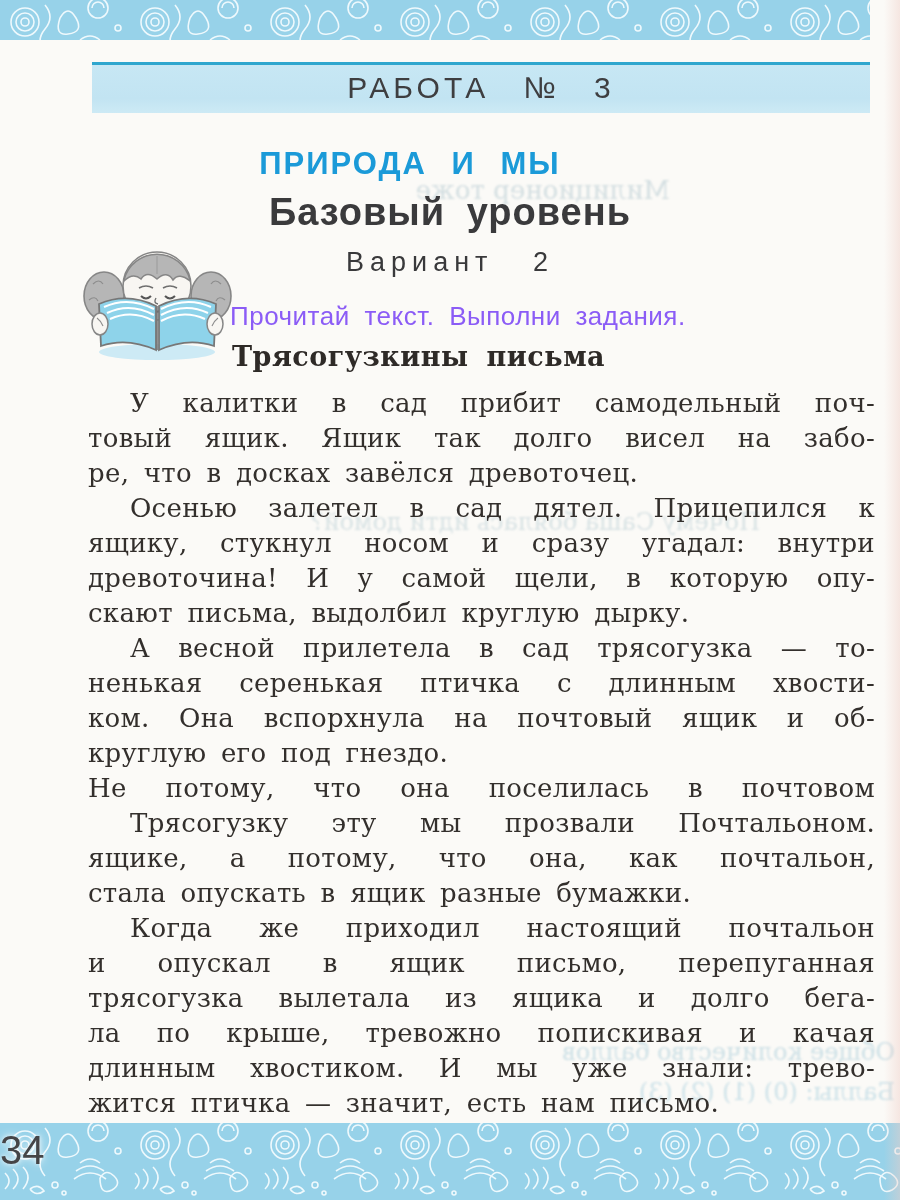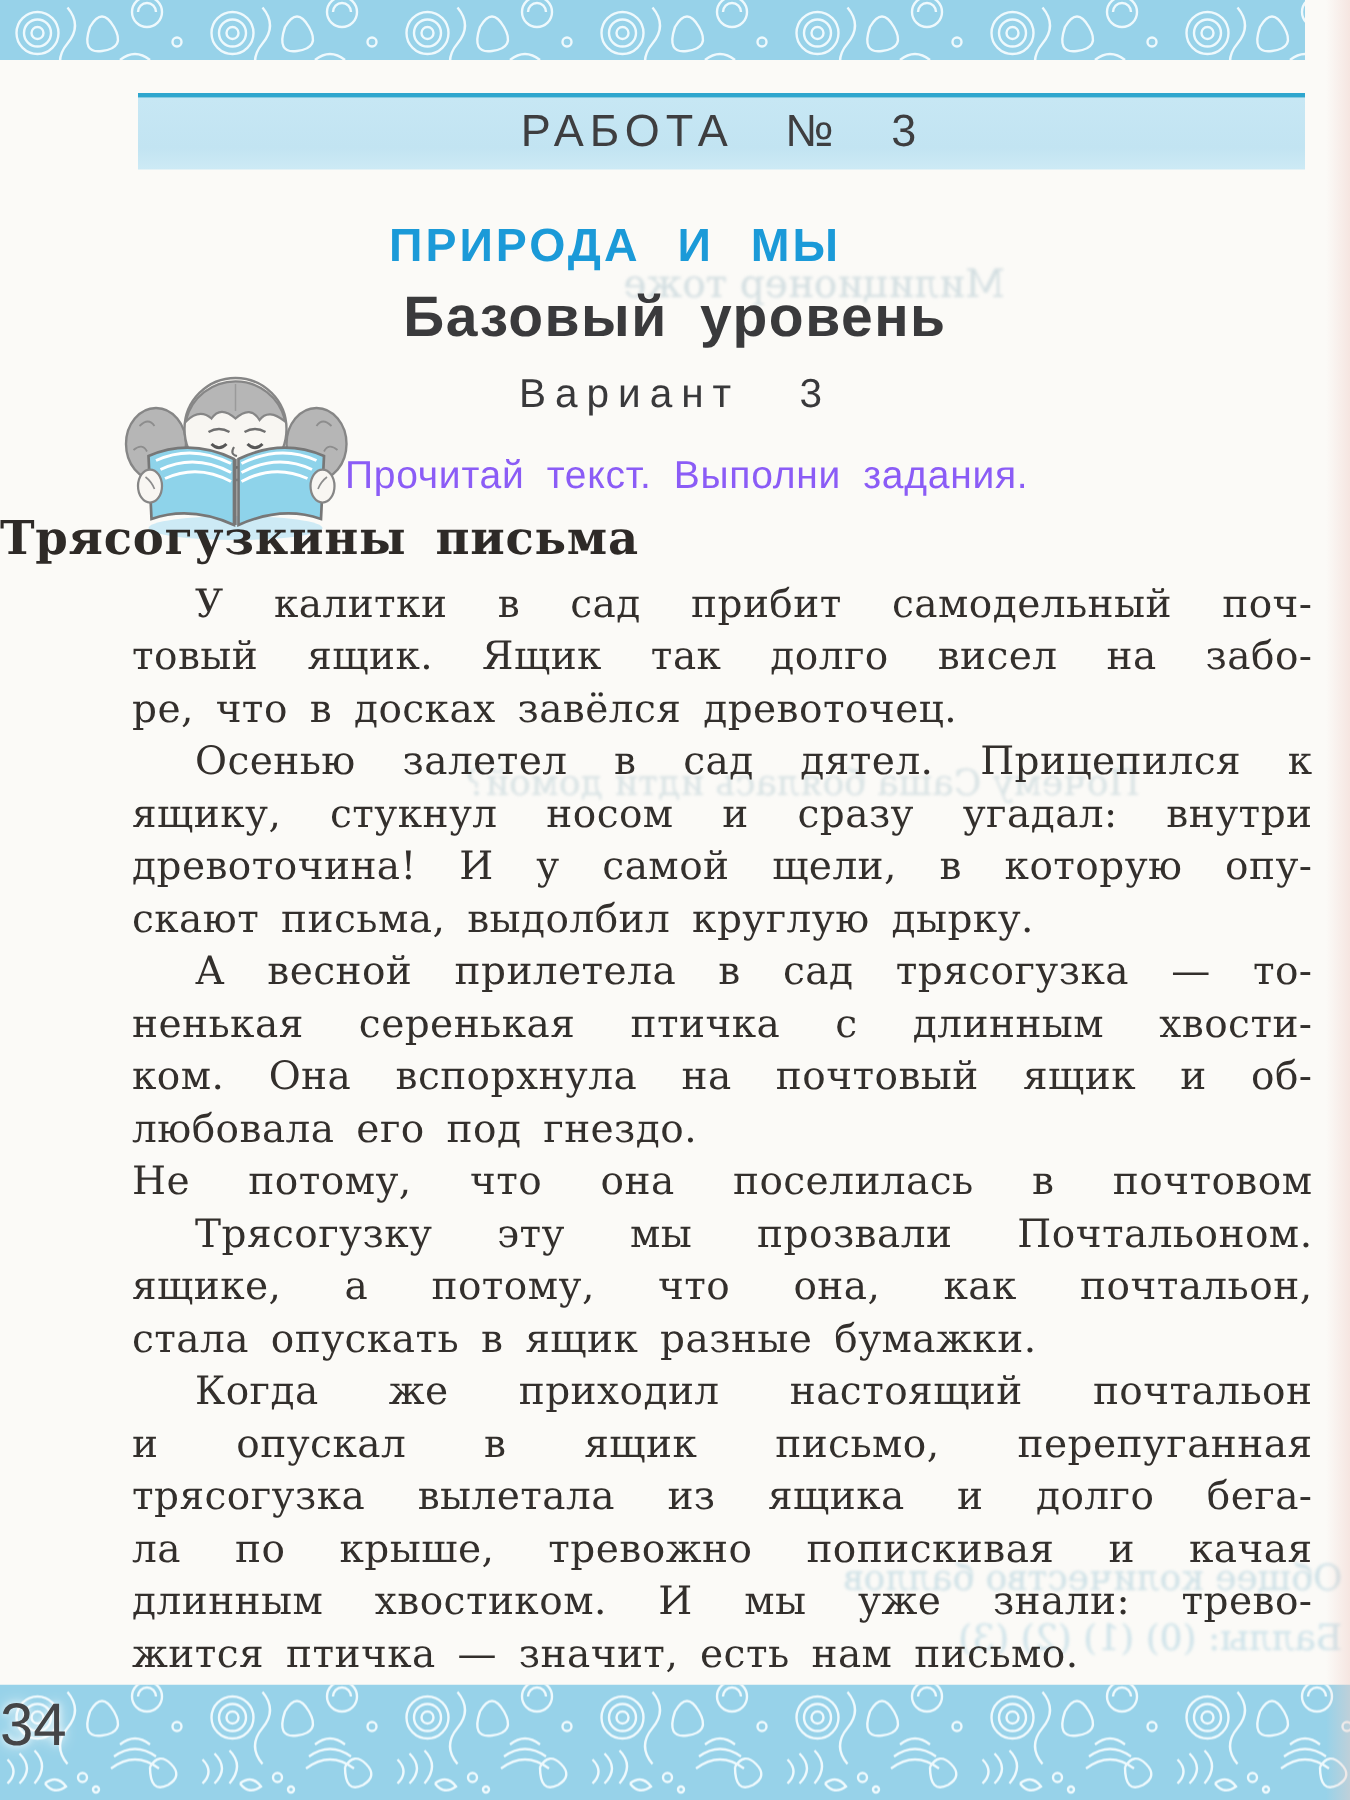--- a/index.html
+++ b/index.html
@@ -45,23 +45,23 @@
     position:absolute;left:0;top:247px;width:900px;text-align:center;
     font-size:27px;color:#39393b;
     letter-spacing:6px;word-spacing:26px;
   }
   .instruction{
     position:absolute;left:230px;top:301px;
     font-size:26px;color:#8b5cf6;
     letter-spacing:0.5px;word-spacing:7px;
   }
   .story-title{
-    position:absolute;left:0;top:341px;width:837px;
+    position:absolute;left:0;top:341px;width:837px;text-align:center;
     font-family:"DejaVu Serif", serif;
-    font-size:31px;font-weight:bold;color:#2e2a27;
+    font-size:27px;font-weight:bold;color:#2e2a27;
     word-spacing:8px;letter-spacing:0.5px;
   }
   
   .story-body{
     position:absolute;left:88px;top:386px;width:787px;
     font-family:"DejaVu Serif", serif;
     font-size:26px;color:#332f2c;
     letter-spacing:0.3px;word-spacing:6px;
   }
   .tline{height:35px;line-height:35px;white-space:nowrap;}
@@ -134,21 +134,21 @@
   <span class="ghost g2">Почему Саша боялась идти домой?</span>
   <span class="ghost g3">Общее количество баллов</span>
   <span class="ghost g4">Баллы: (0) (1) (2) (3)</span>
 
   <div class="banner">
     <div class="banner-title">РАБОТА № 3</div>
   </div>
 
   <div class="section-title">ПРИРОДА И МЫ</div>
   <div class="level-title">Базовый уровень</div>
-  <div class="variant-title">Вариант 3</div>
+  <div class="variant-title">Вариант 2</div>
 
   <svg style="position:absolute;left:75px;top:234px" width="165" height="128" viewBox="0 0 165 128">
     <ellipse cx="82" cy="118" rx="58" ry="8" fill="#cdeaf5"></ellipse>
 
     <ellipse cx="29" cy="62" rx="20" ry="24" fill="#b6b6b6" stroke="#868686" stroke-width="1.6"></ellipse>
     <ellipse cx="136" cy="62" rx="20" ry="24" fill="#b6b6b6" stroke="#868686" stroke-width="1.6"></ellipse>
     <path d="M18 50 q6 -6 10 0 M14 66 q6 -5 9 1 M146 50 q-6 -6 -10 0 M150 66 q-6 -5 -9 1" fill="none" stroke="#8d8d8d" stroke-width="1.2"></path>
 
     <circle cx="82" cy="52" r="34" fill="#f8f6f2" stroke="#868686" stroke-width="1.6"></circle>
 
@@ -179,21 +179,21 @@
       <div class="tline just ind">У калитки в сад прибит самодельный поч-</div>
       <div class="tline just">товый ящик. Ящик так долго висел на забо-</div>
       <div class="tline">ре, что в досках завёлся древоточец.</div>
       <div class="tline just ind">Осенью залетел в сад дятел. Прицепился к</div>
       <div class="tline just">ящику, стукнул носом и сразу угадал: внутри</div>
       <div class="tline just">древоточина! И у самой щели, в которую опу-</div>
       <div class="tline">скают письма, выдолбил круглую дырку.</div>
       <div class="tline just ind">А весной прилетела в сад трясогузка — то-</div>
       <div class="tline just">ненькая серенькая птичка с длинным хвости-</div>
       <div class="tline just">ком. Она вспорхнула на почтовый ящик и об-</div>
-      <div class="tline">любовала его под гнездо.</div>
+      <div class="tline">круглую его под гнездо.</div>
       <div class="tline just">Не потому, что она поселилась в почтовом</div>
       <div class="tline just ind">Трясогузку эту мы прозвали Почтальоном.</div>
       <div class="tline just">ящике, а потому, что она, как почтальон,</div>
       <div class="tline">стала опускать в ящик разные бумажки.</div>
       <div class="tline just ind">Когда же приходил настоящий почтальон</div>
       <div class="tline just">и опускал в ящик письмо, перепуганная</div>
       <div class="tline just">трясогузка вылетала из ящика и долго бега-</div>
       <div class="tline just">ла по крыше, тревожно попискивая и качая</div>
       <div class="tline just">длинным хвостиком. И мы уже знали: трево-</div>
       <div class="tline">жится птичка — значит, есть нам письмо.</div>

